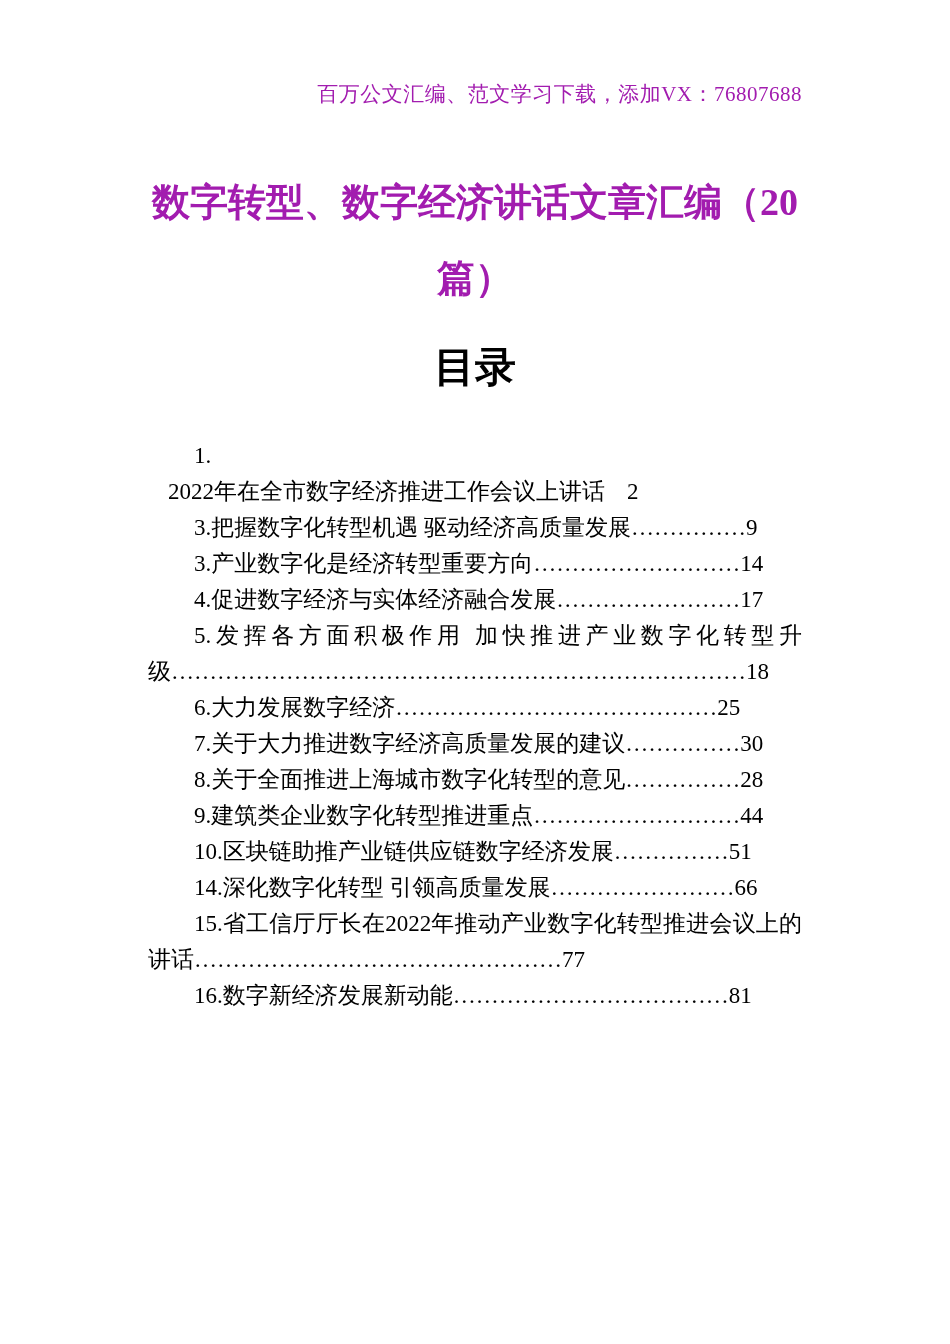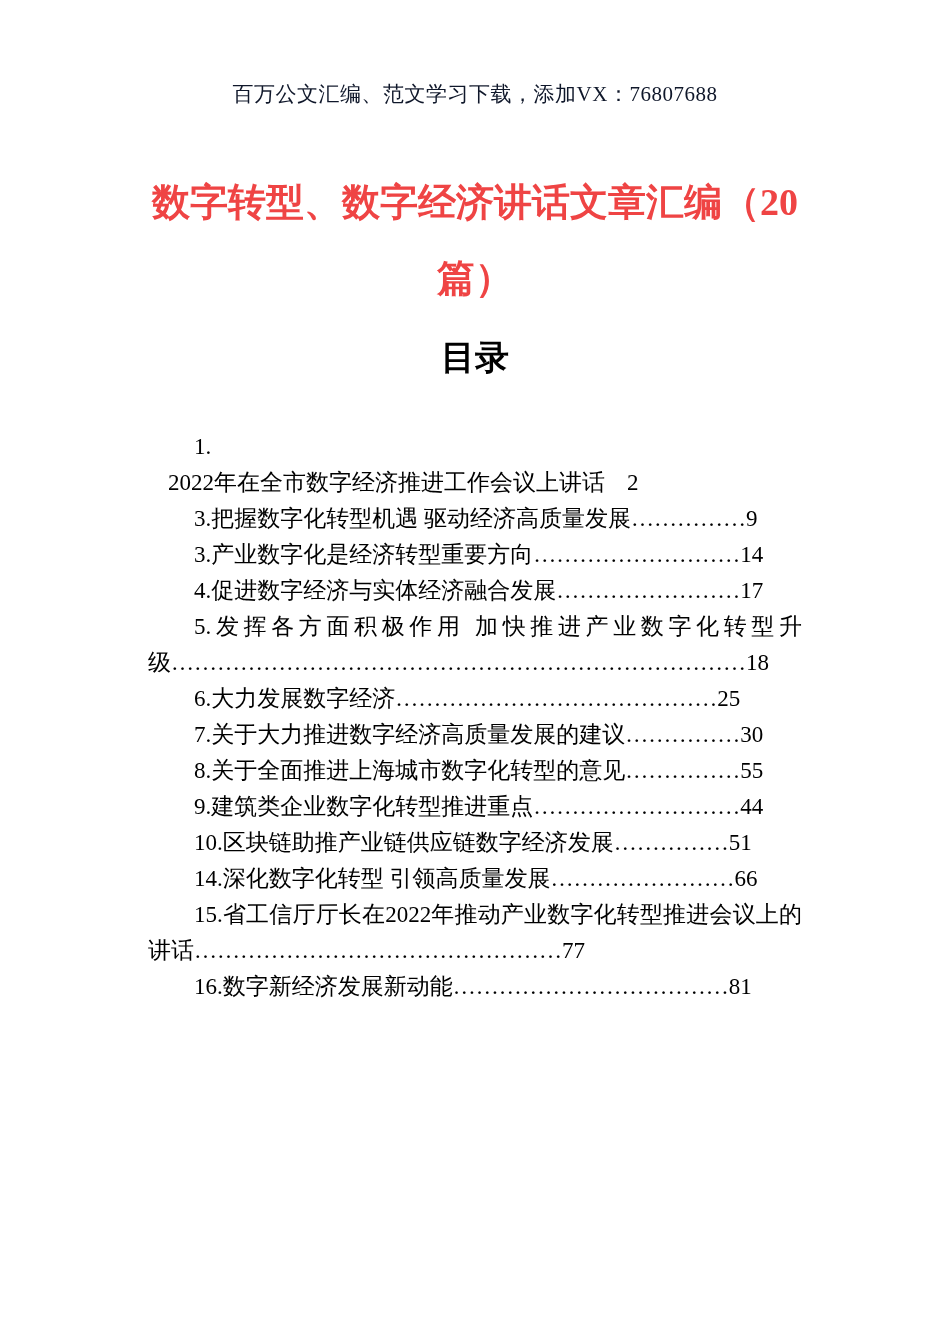--- a/index.html
+++ b/index.html
@@ -11,39 +11,39 @@
   .page {
     position: relative;
     width: 950px;
     height: 1344px;
     margin: 0 auto;
     background: #ffffff;
     padding: 80px 148px 40px 148px;
     overflow: hidden;
   }
   .ad-header {
-    text-align: center;
+    text-align: right;
     font-size: 21px;
     line-height: 28px;
-    color: #0f172a;
+    color: #a21caf;
     letter-spacing: 0.5px;
   }
   .doc-title {
     margin: 56px auto 0 auto;
     max-width: 654px;
     font-size: 38px;
     font-weight: bold;
     text-align: center;
     line-height: 2;
-    color: #ef4444;
+    color: #a21caf;
   }
   .toc-heading {
-    margin-top: 19px;
+    margin-top: 28px;
     text-align: center;
-    font-size: 34px;
+    font-size: 41px;
     font-weight: bold;
     line-height: 46px;
     color: #000000;
   }
   .toc {
     margin-top: 48px;
     font-size: 23px;
     line-height: 36px;
     text-align: justify;
   }
@@ -71,21 +71,21 @@
   <h2 class="toc-heading">目录</h2>
 
   <div class="toc">
       <p class="toc-entry"><span>1.</span><br><span class="cont-line">2022年在全市数字经济推进工作会议上讲话</span><span class="page-num gap">2</span></p>
       <p class="toc-entry"><span>3.把握数字化转型机遇 驱动经济高质量发展</span><span>……………</span><span class="page-num">9</span></p>
       <p class="toc-entry"><span>3.产业数字化是经济转型重要方向</span><span>………………………</span><span class="page-num">14</span></p>
       <p class="toc-entry"><span>4.促进数字经济与实体经济融合发展</span><span>……………………</span><span class="page-num">17</span></p>
       <p class="toc-entry"><span>5.发挥各方面积极作用 加快推进产业数字化转型升级</span><span>…………………………………………………………………</span><span class="page-num">18</span></p>
       <p class="toc-entry"><span>6.大力发展数字经济</span><span>……………………………………</span><span class="page-num">25</span></p>
       <p class="toc-entry"><span>7.关于大力推进数字经济高质量发展的建议</span><span>……………</span><span class="page-num">30</span></p>
-      <p class="toc-entry"><span>8.关于全面推进上海城市数字化转型的意见</span><span>……………</span><span class="page-num">55</span></p>
+      <p class="toc-entry"><span>8.关于全面推进上海城市数字化转型的意见</span><span>……………</span><span class="page-num">28</span></p>
       <p class="toc-entry"><span>9.建筑类企业数字化转型推进重点</span><span>………………………</span><span class="page-num">44</span></p>
       <p class="toc-entry"><span>10.区块链助推产业链供应链数字经济发展</span><span>……………</span><span class="page-num">51</span></p>
       <p class="toc-entry"><span>14.深化数字化转型 引领高质量发展</span><span>……………………</span><span class="page-num">66</span></p>
       <p class="toc-entry"><span>15.省工信厅厅长在2022年推动产业数字化转型推进会议上的讲话</span><span>…………………………………………</span><span class="page-num">77</span></p>
       <p class="toc-entry"><span>16.数字新经济发展新动能</span><span>………………………………</span><span class="page-num">81</span></p>
     </div>
 
 </div>
 
 </body></html>

